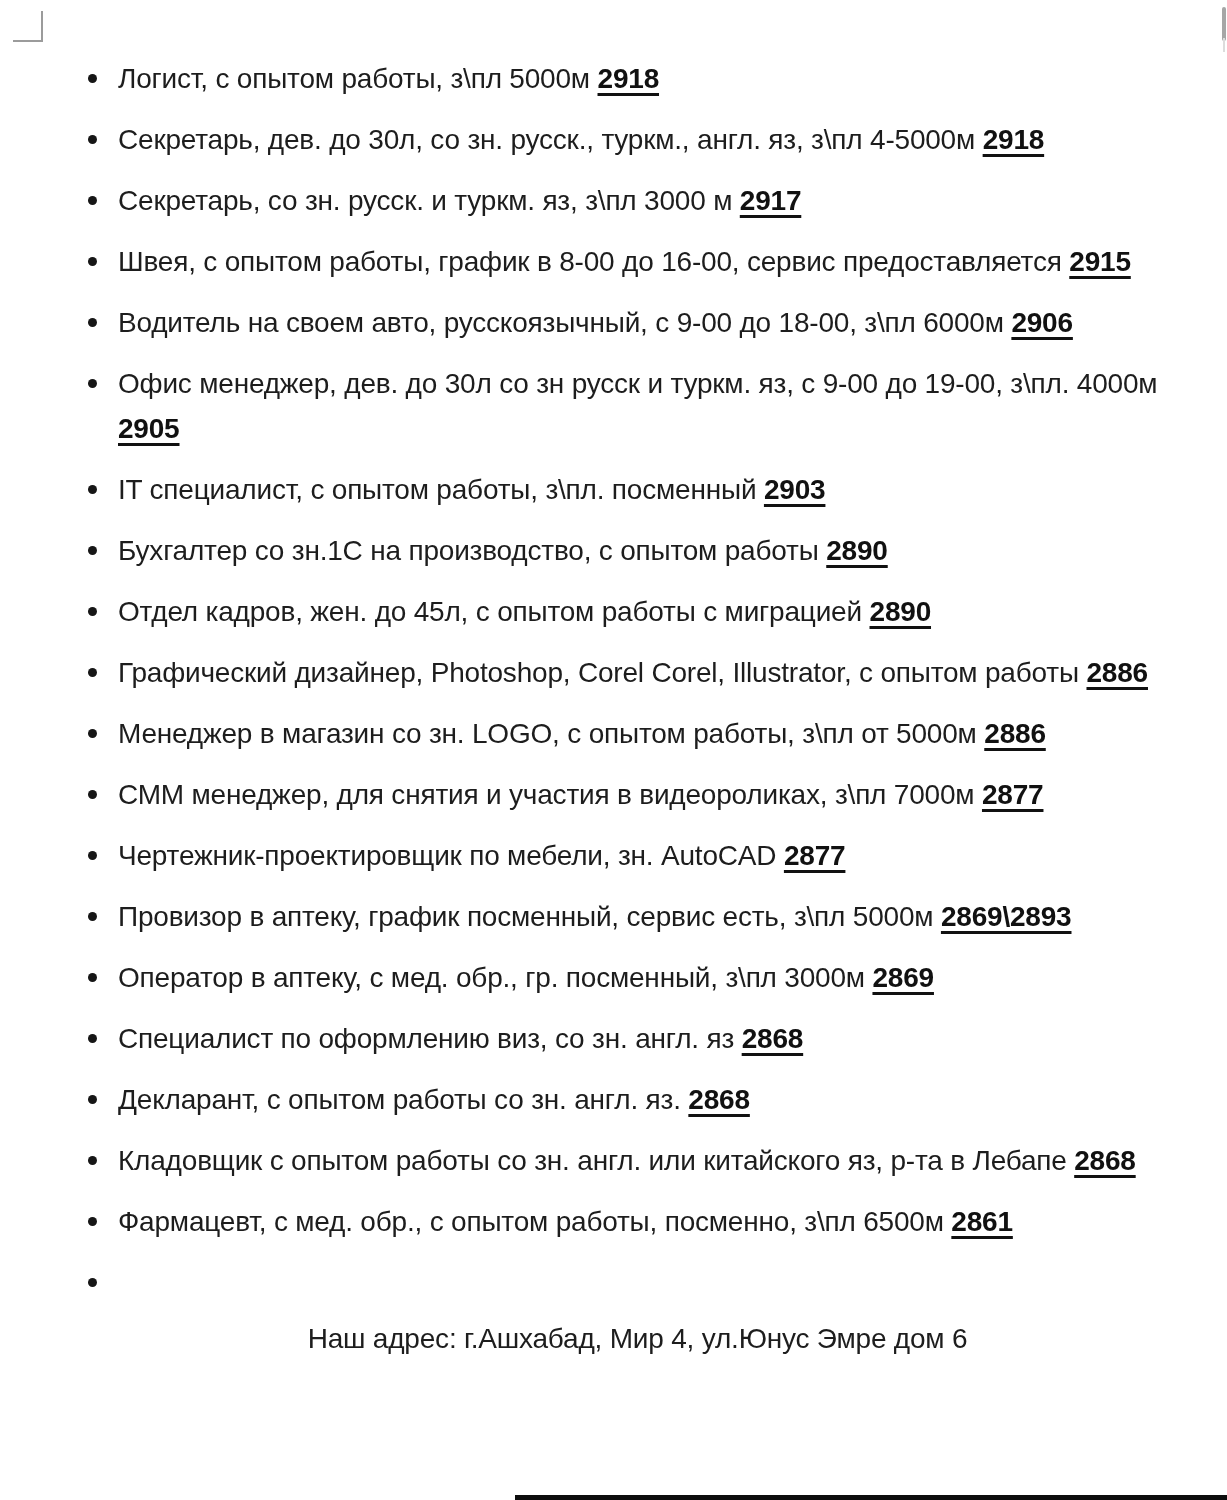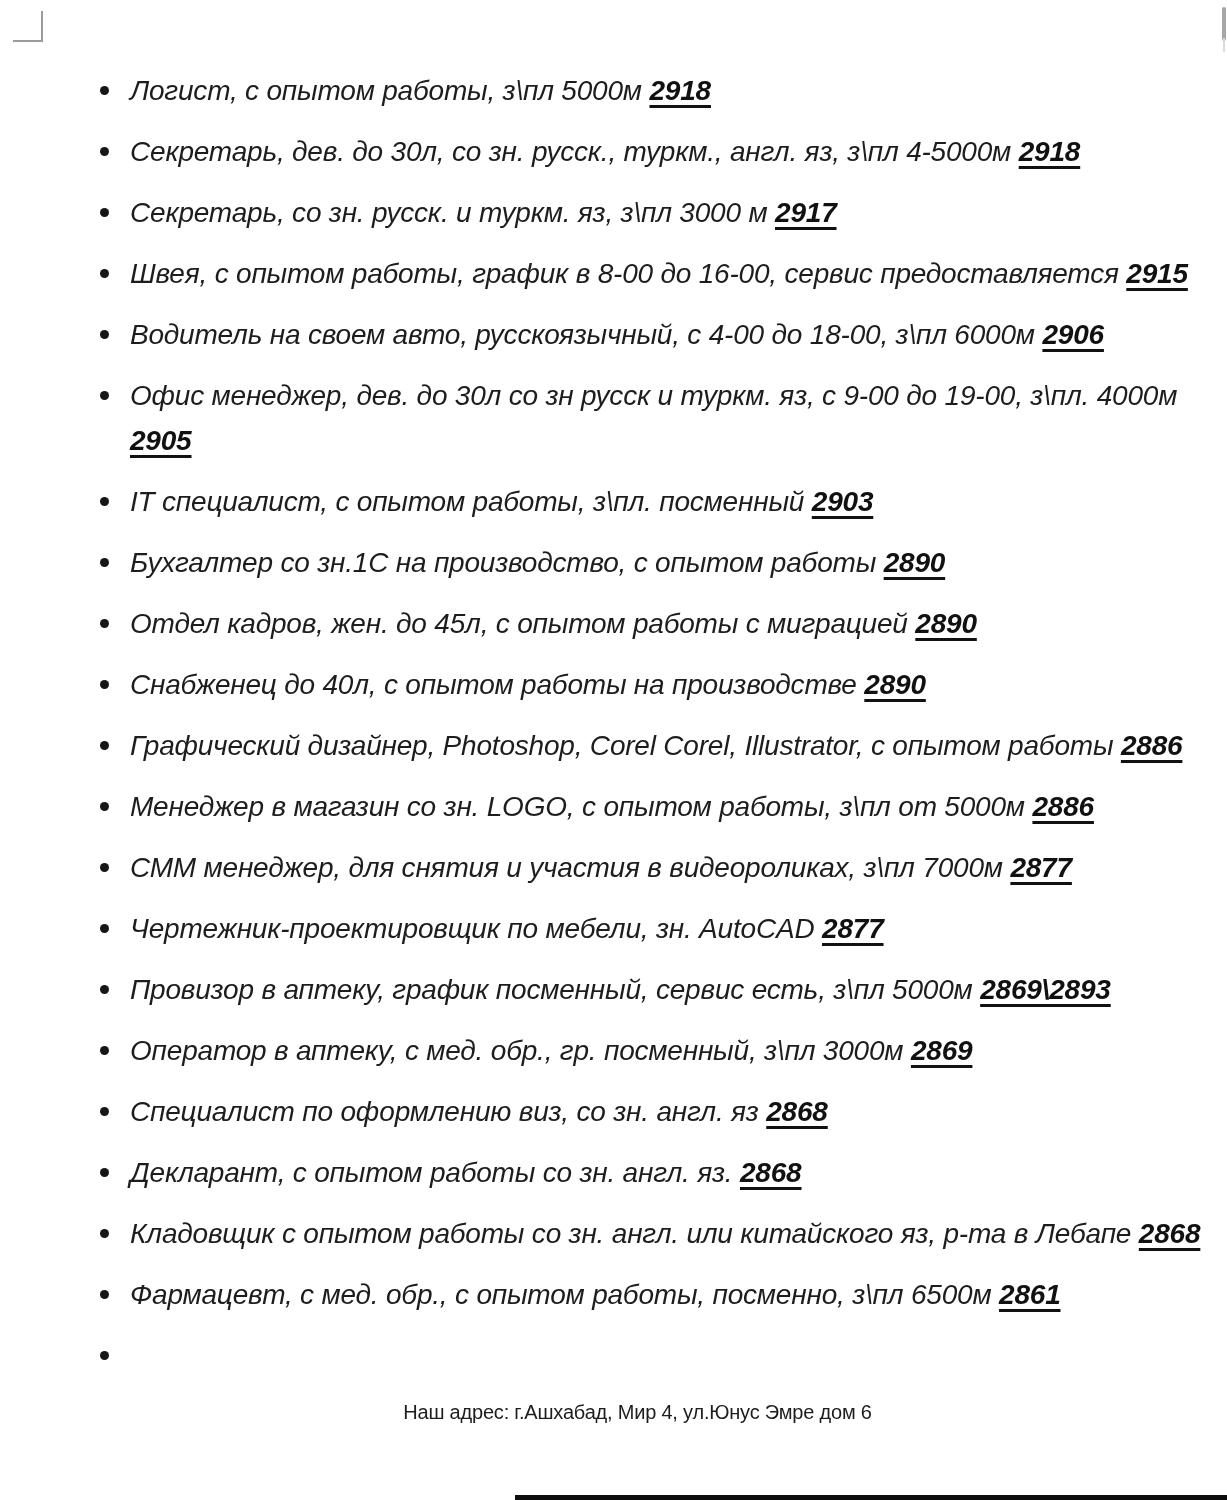--- a/index.html
+++ b/index.html
@@ -35,23 +35,22 @@
   .scrollbar-track-hint {
     position: absolute;
     right: 2px;
     top: 38px;
     width: 2px;
     height: 14px;
     background: #dcdcdc;
   }
   ul.vacancy-list {
     list-style: none;
-    margin: 12px;
+    margin: 0;
     padding: 56px 12px 0 118px;
-    font-style: italic;
   }
   ul.vacancy-list li {
     position: relative;
     line-height: 45px;
     min-height: 45px;
     margin-bottom: 16px;
   }
   ul.vacancy-list li::before {
     content: "";
     position: absolute;
@@ -67,21 +66,21 @@
     text-decoration: underline;
     text-decoration-thickness: 2.5px;
     text-underline-offset: 5px;
     color: #111111;
   }
   .footer {
     margin-top: 14px;
     padding-left: 48px;
     text-align: center;
     line-height: 36px;
-    font-size: 20px;
+    font-size: 28px;
     color: #1d1d1d;
   }
   .phone-gap { display: inline-block; width: 30px; }
   .bottom-bar {
     position: absolute;
     left: 515px;
     top: 1495px;
     width: 712px;
     height: 5px;
     background: #0d0d0d;
@@ -93,26 +92,25 @@
 <div class="page">
   <div class="corner-mark"></div>
   <div class="scrollbar-thumb"></div>
   <div class="scrollbar-track-hint"></div>
 
   <ul class="vacancy-list" id="vacancy-list">
       <li><span>Логист, с опытом работы, з\пл 5000м</span> <strong class="num">2918</strong></li>
       <li><span>Секретарь, дев. до 30л, со зн. русск., туркм., англ. яз, з\пл 4-5000м</span> <strong class="num">2918</strong></li>
       <li><span>Секретарь, со зн. русск. и туркм. яз, з\пл 3000 м</span> <strong class="num">2917</strong></li>
       <li><span>Швея, с опытом работы, график в 8-00 до 16-00, сервис предоставляется</span> <strong class="num">2915</strong></li>
-      <li><span>Водитель на своем авто, русскоязычный, с 4-00 до 18-00, з\пл 6000м</span> <strong class="num">2906</strong></li>
+      <li><span>Водитель на своем авто, русскоязычный, с 9-00 до 18-00, з\пл 6000м</span> <strong class="num">2906</strong></li>
       <li><span>Офис менеджер, дев. до 30л со зн русск и туркм. яз, с 9-00 до 19-00, з\пл. 4000м</span> <strong class="num">2905</strong></li>
       <li><span>IT специалист, с опытом работы, з\пл. посменный</span> <strong class="num">2903</strong></li>
       <li><span>Бухгалтер со зн.1С на производство, с опытом работы</span> <strong class="num">2890</strong></li>
       <li><span>Отдел кадров, жен. до 45л, с опытом работы с миграцией</span> <strong class="num">2890</strong></li>
-      <li><span>Снабженец до 40л, с опытом работы на производстве</span> <strong class="num">2890</strong></li>
       <li><span>Графический дизайнер, Photoshop, Corel Corel, Illustrator, с опытом работы</span> <strong class="num">2886</strong></li>
       <li><span>Менеджер в магазин со зн. LOGO, с опытом работы, з\пл от 5000м</span> <strong class="num">2886</strong></li>
       <li><span>СММ менеджер, для снятия и участия в видеороликах, з\пл 7000м</span> <strong class="num">2877</strong></li>
       <li><span>Чертежник-проектировщик по мебели, зн. AutoCAD</span> <strong class="num">2877</strong></li>
       <li><span>Провизор в аптеку, график посменный, сервис есть, з\пл 5000м</span> <strong class="num">2869\2893</strong></li>
       <li><span>Оператор в аптеку, с мед. обр., гр. посменный, з\пл 3000м</span> <strong class="num">2869</strong></li>
       <li><span>Специалист по оформлению виз, со зн. англ. яз</span> <strong class="num">2868</strong></li>
       <li><span>Декларант, с опытом работы со зн. англ. яз.</span> <strong class="num">2868</strong></li>
       <li><span>Кладовщик с опытом работы со зн. англ. или китайского яз, р-та в Лебапе</span> <strong class="num">2868</strong></li>
       <li><span>Фармацевт, с мед. обр., с опытом работы, посменно, з\пл 6500м</span> <strong class="num">2861</strong></li>

